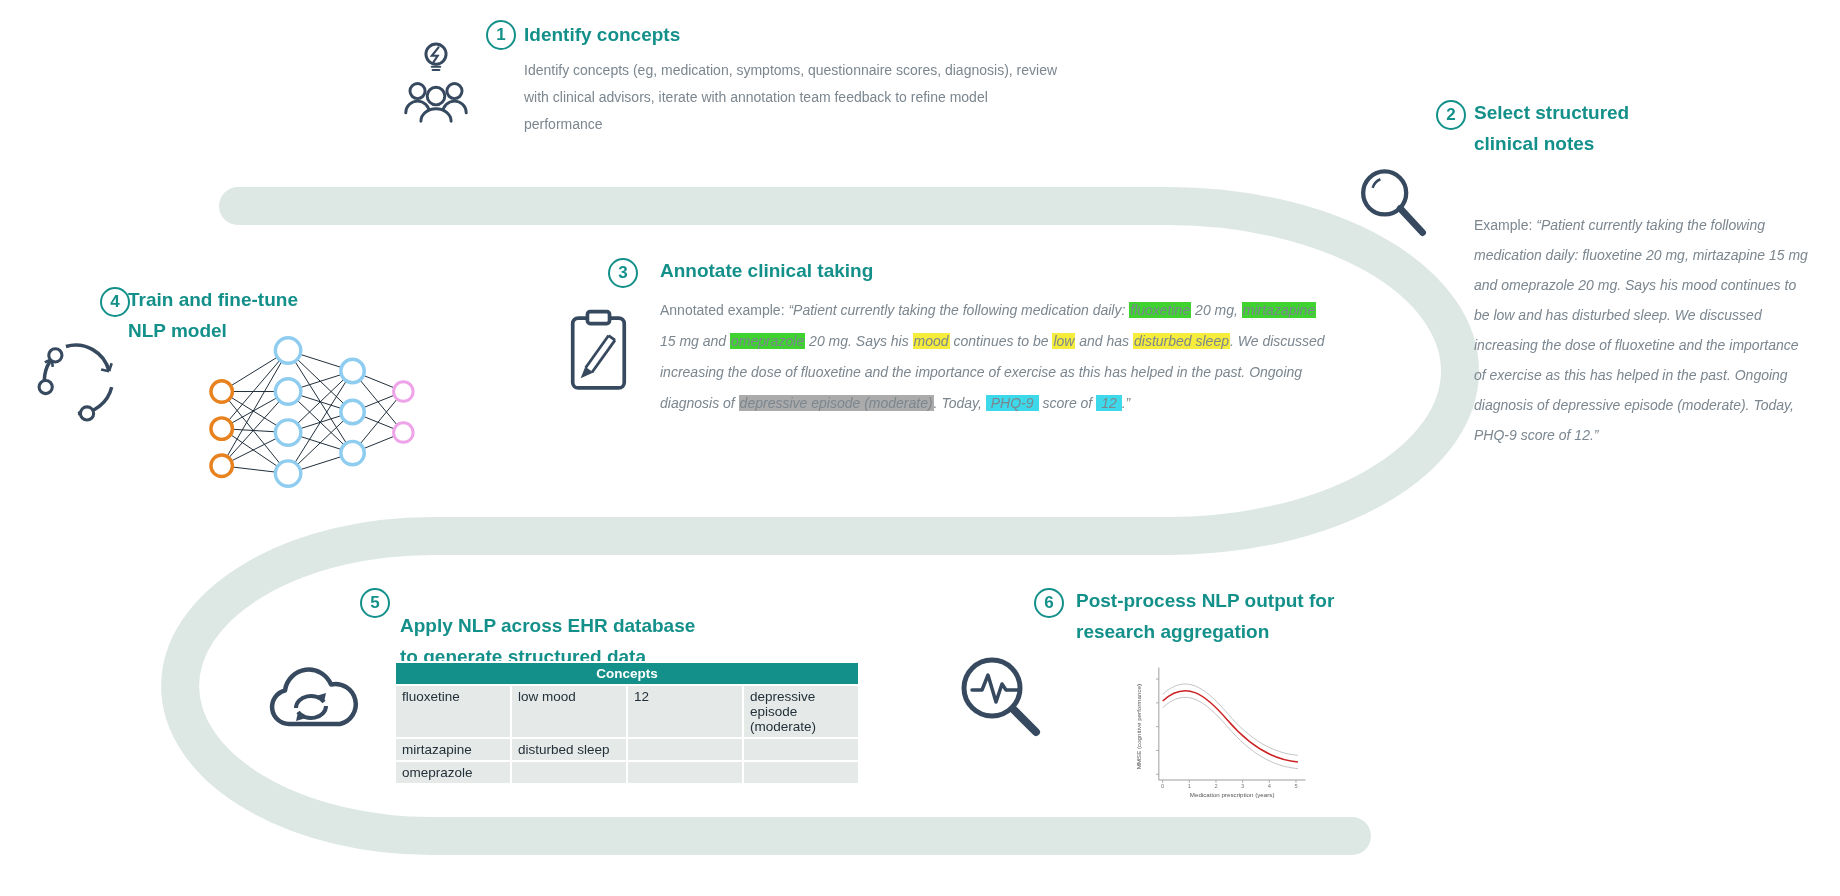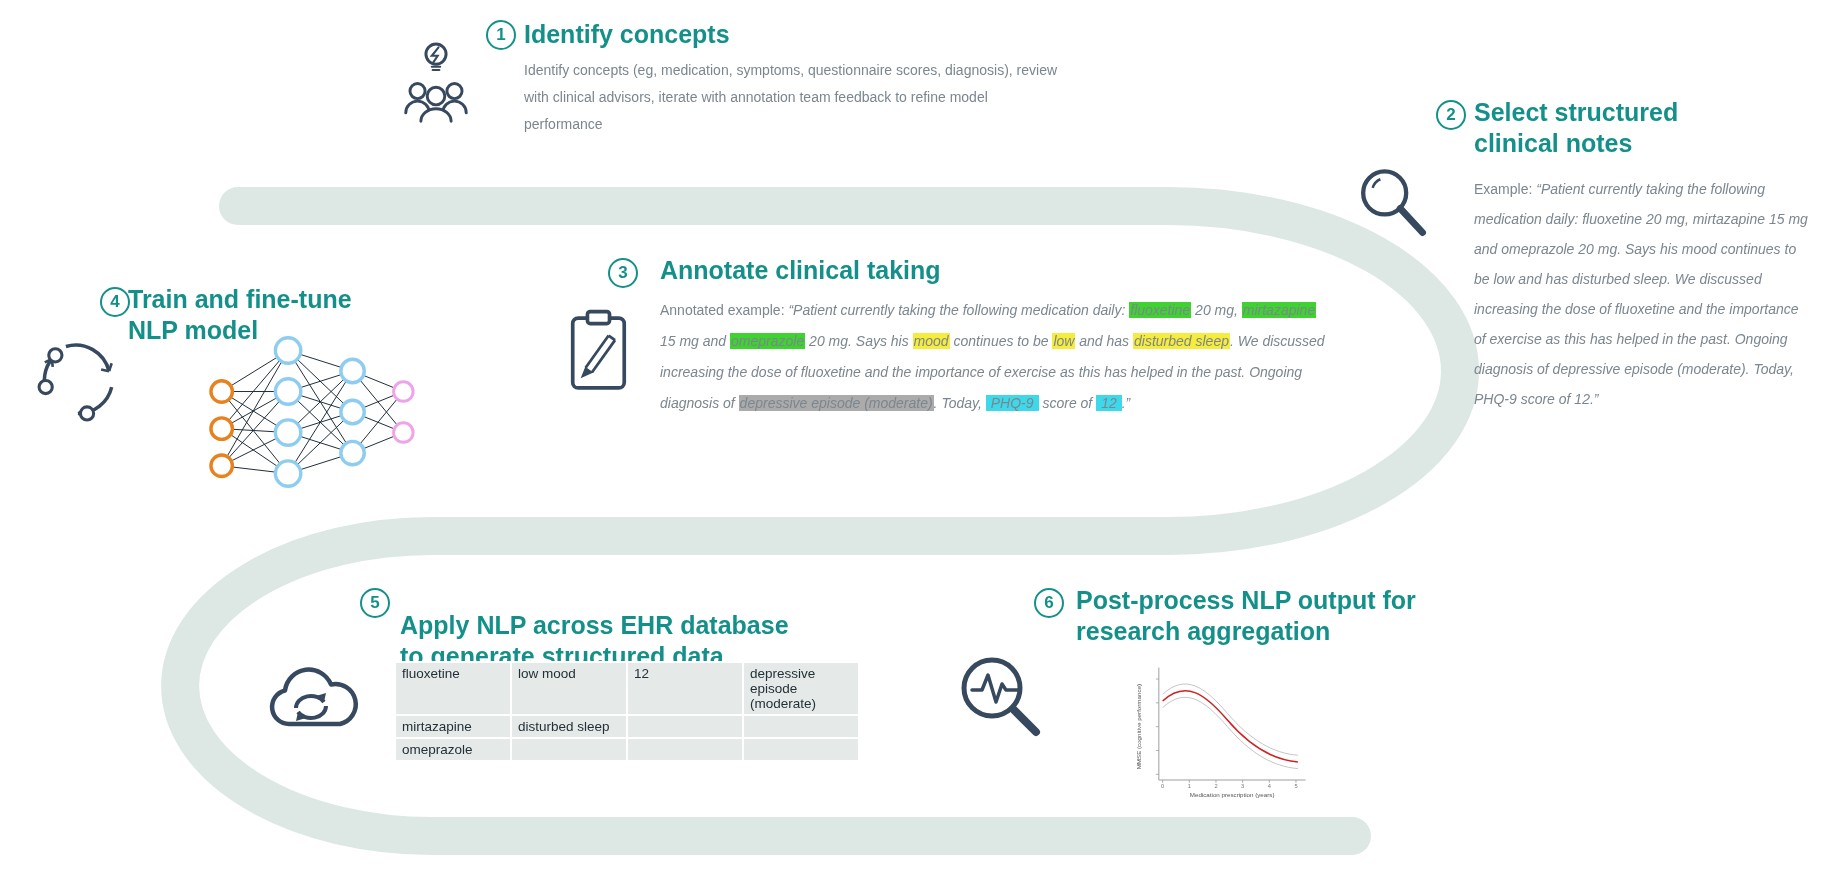--- a/index.html
+++ b/index.html
@@ -8,27 +8,27 @@
     position:relative; width:1840px; height:896px; background:#fff;
     font-family:"Liberation Sans","DejaVu Sans",sans-serif; overflow:hidden;
   }
   .ribbon { position:absolute; left:0; top:0; z-index:0; }
   .num {
     position:absolute; width:30px; height:30px; border:2px solid var(--teal,#14908a);
     border-radius:50%; color:var(--teal,#14908a); font-size:17px; font-weight:600;
     display:flex; align-items:center; justify-content:center; z-index:2; background:#fff;
   }
   .title {
-    position:absolute; color:var(--teal,#14908a); font-weight:700; font-size:25px;
+    position:absolute; color:var(--teal,#14908a); font-weight:700; font-size:19px;
     line-height:31px; white-space:pre-line; z-index:2;
   }
   .body {
     position:absolute; color:var(--body-text,#7b868f); font-size:14px; line-height:27px; z-index:2;
   }
-  .body.spaced { line-height:30px; }
+  .body.spaced { line-height:30px;margin-top:36px; }
   .body.mid { line-height:31px; }
   .seg-plain { font-style:normal; }
   .seg-q { font-style:italic; }
   .seg-green  { font-style:italic; background:var(--hl-green,#3ed32f); padding:0 1px; }
   .seg-yellow { font-style:italic; background:var(--hl-yellow,#f6ec3c); padding:0 1px; }
   .seg-gray   { font-style:italic; background:var(--hl-gray,#ababab); padding:0 1px; }
   .seg-cyan   { font-style:italic; background:var(--hl-cyan,#3dd9ea); padding:0 5px; }
   .icon { position:absolute; color:var(--icon,#36495e); z-index:2; }
   .icon svg { width:100%; height:100%; display:block; }
   .nn { position:absolute; z-index:2; }
@@ -158,20 +158,23 @@
         <path d="M38 60 a15 12 0 0 1 28 -6" stroke-width="4"></path>
         <path d="M66 54 l2 -9 l-10 3 z" fill="currentColor" stroke="none"></path>
         <path d="M68 58 a15 12 0 0 1 -28 6" stroke-width="4"></path>
         <path d="M40 64 l-2 9 l10 -3 z" fill="currentColor" stroke="none"></path>
       </svg>
     </div>
     <div class="table-wrap" style="left:394px;top:661px">
         <table>
           <tbody>
             <tr>
+              <th colspan="4" class="t-title">Concepts</th>
+            </tr>
+            <tr>
               <td>fluoxetine</td>
               <td>low mood</td>
               <td>12</td>
               <td>depressive episode (moderate)</td>
             </tr>
             <tr>
               <td>mirtazapine</td>
               <td>disturbed sleep</td>
               <td></td>
               <td></td>

